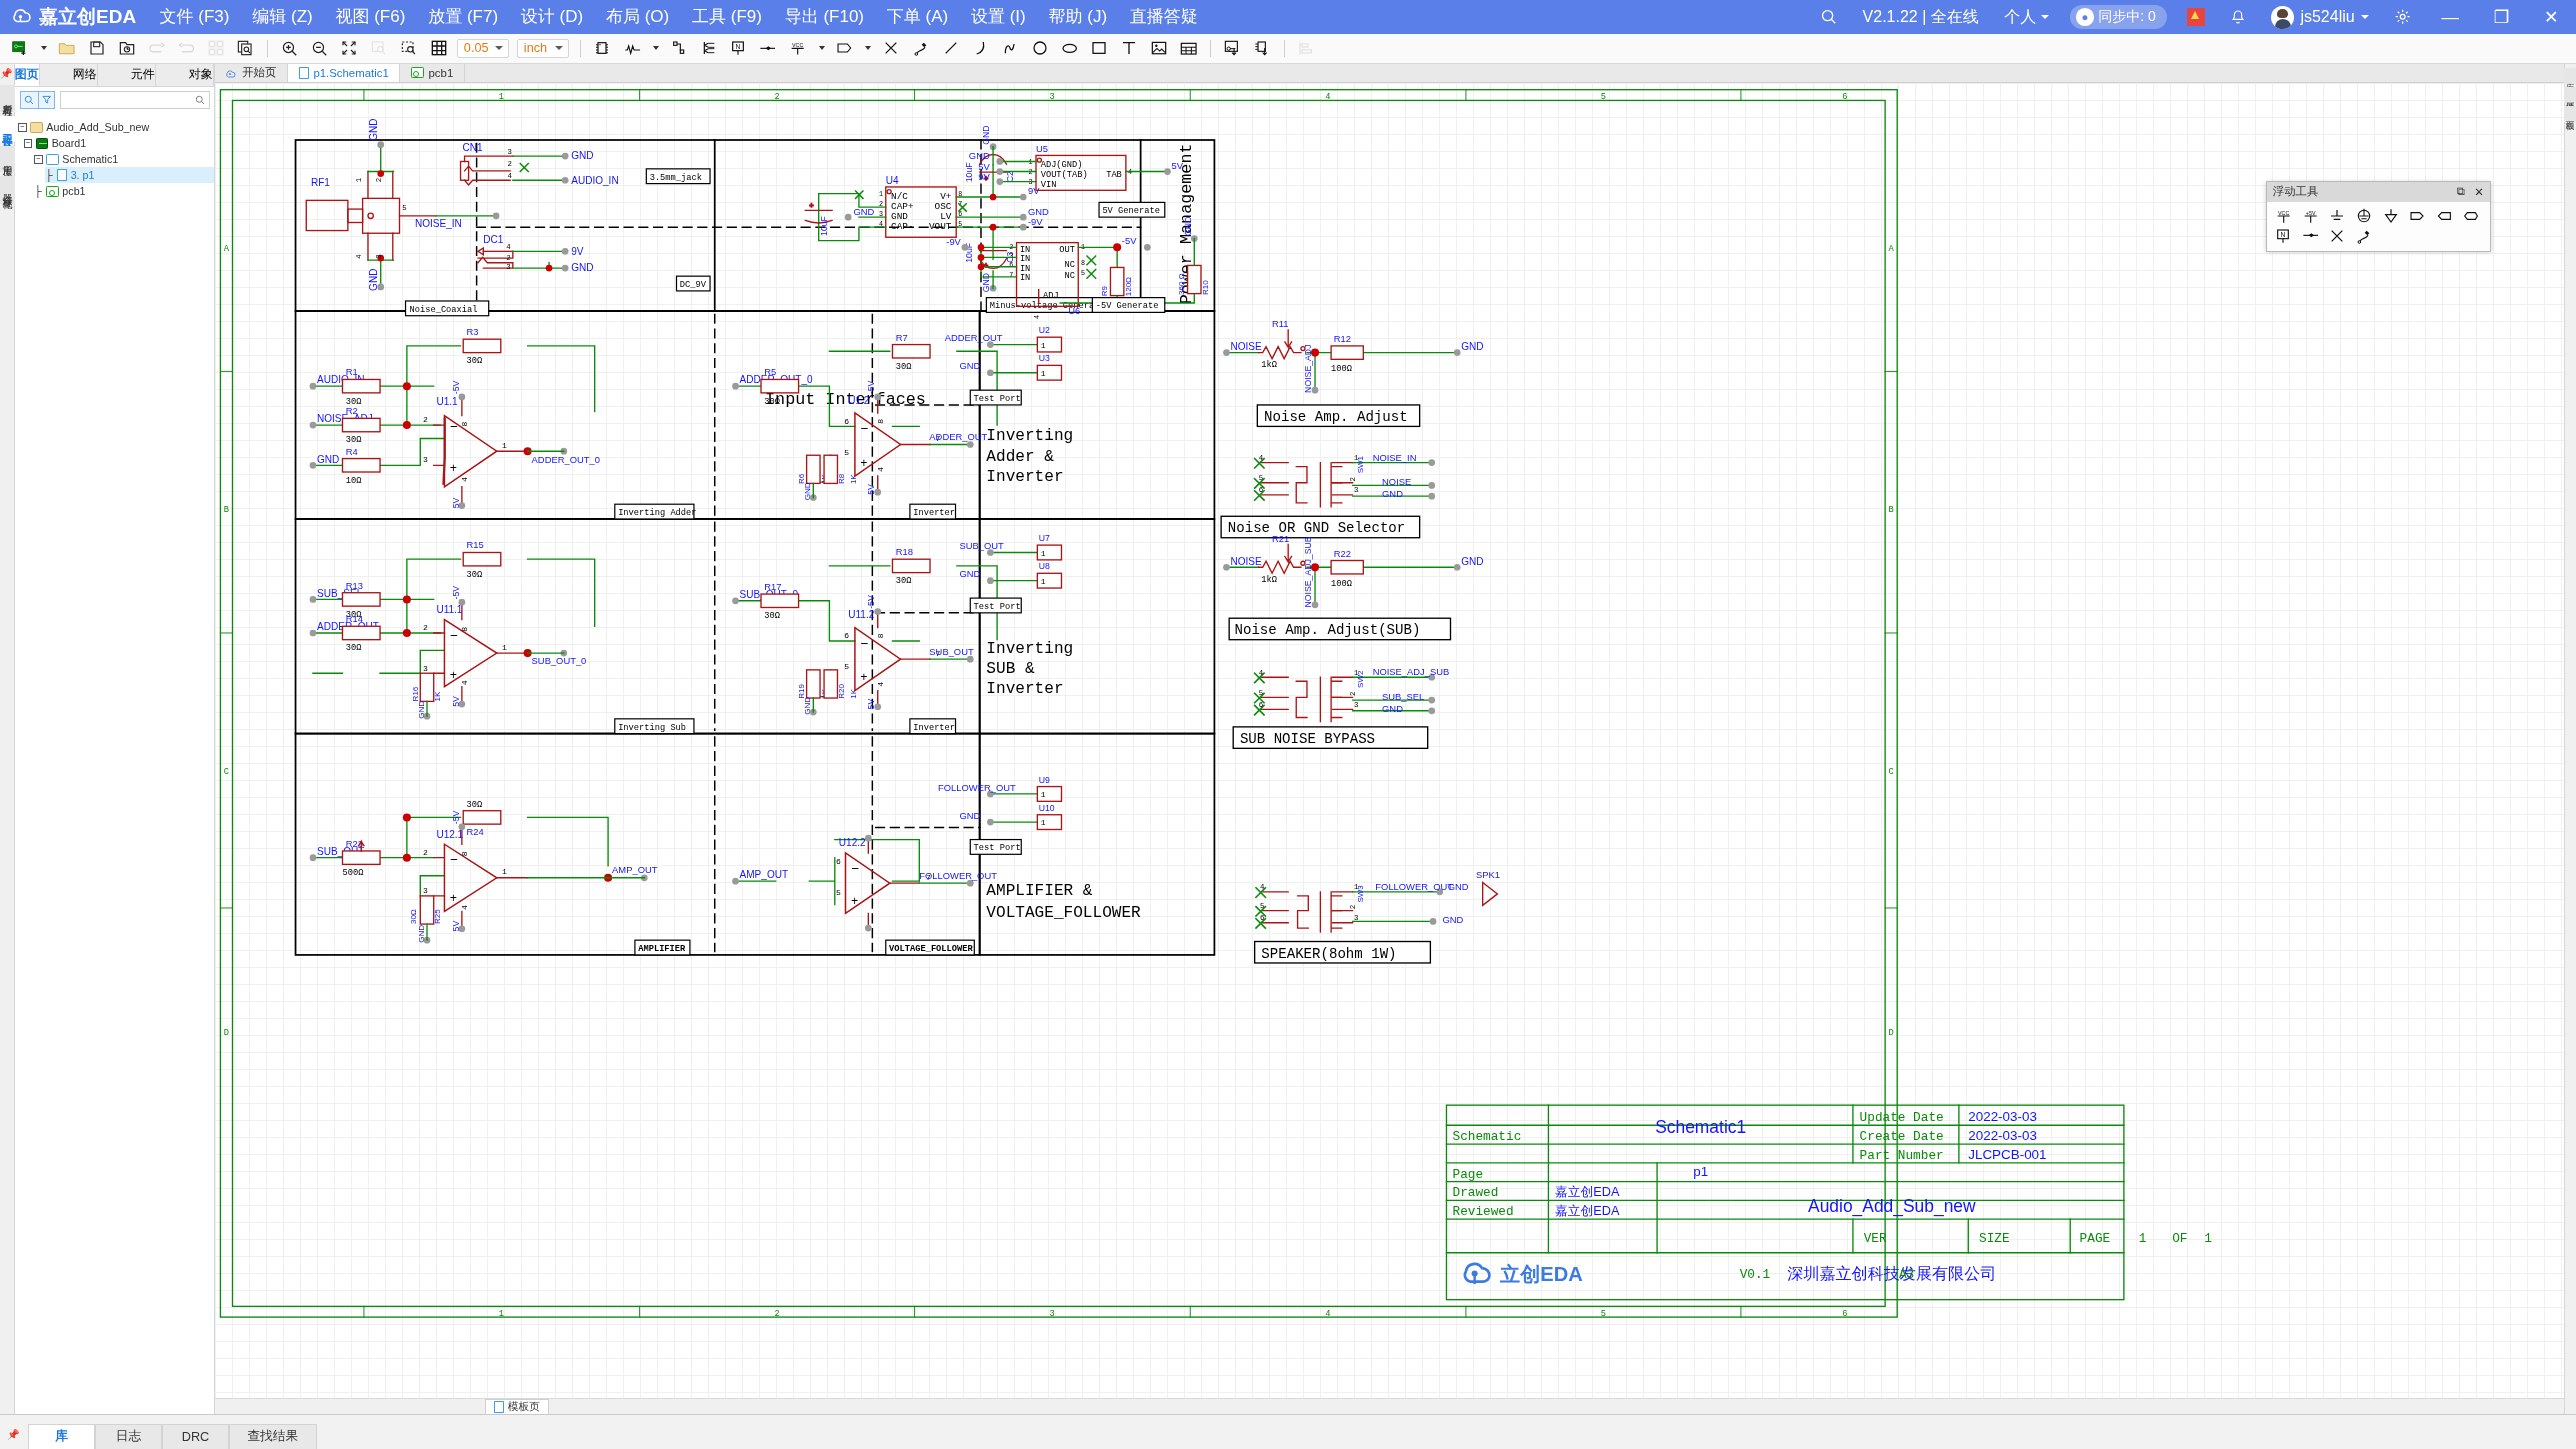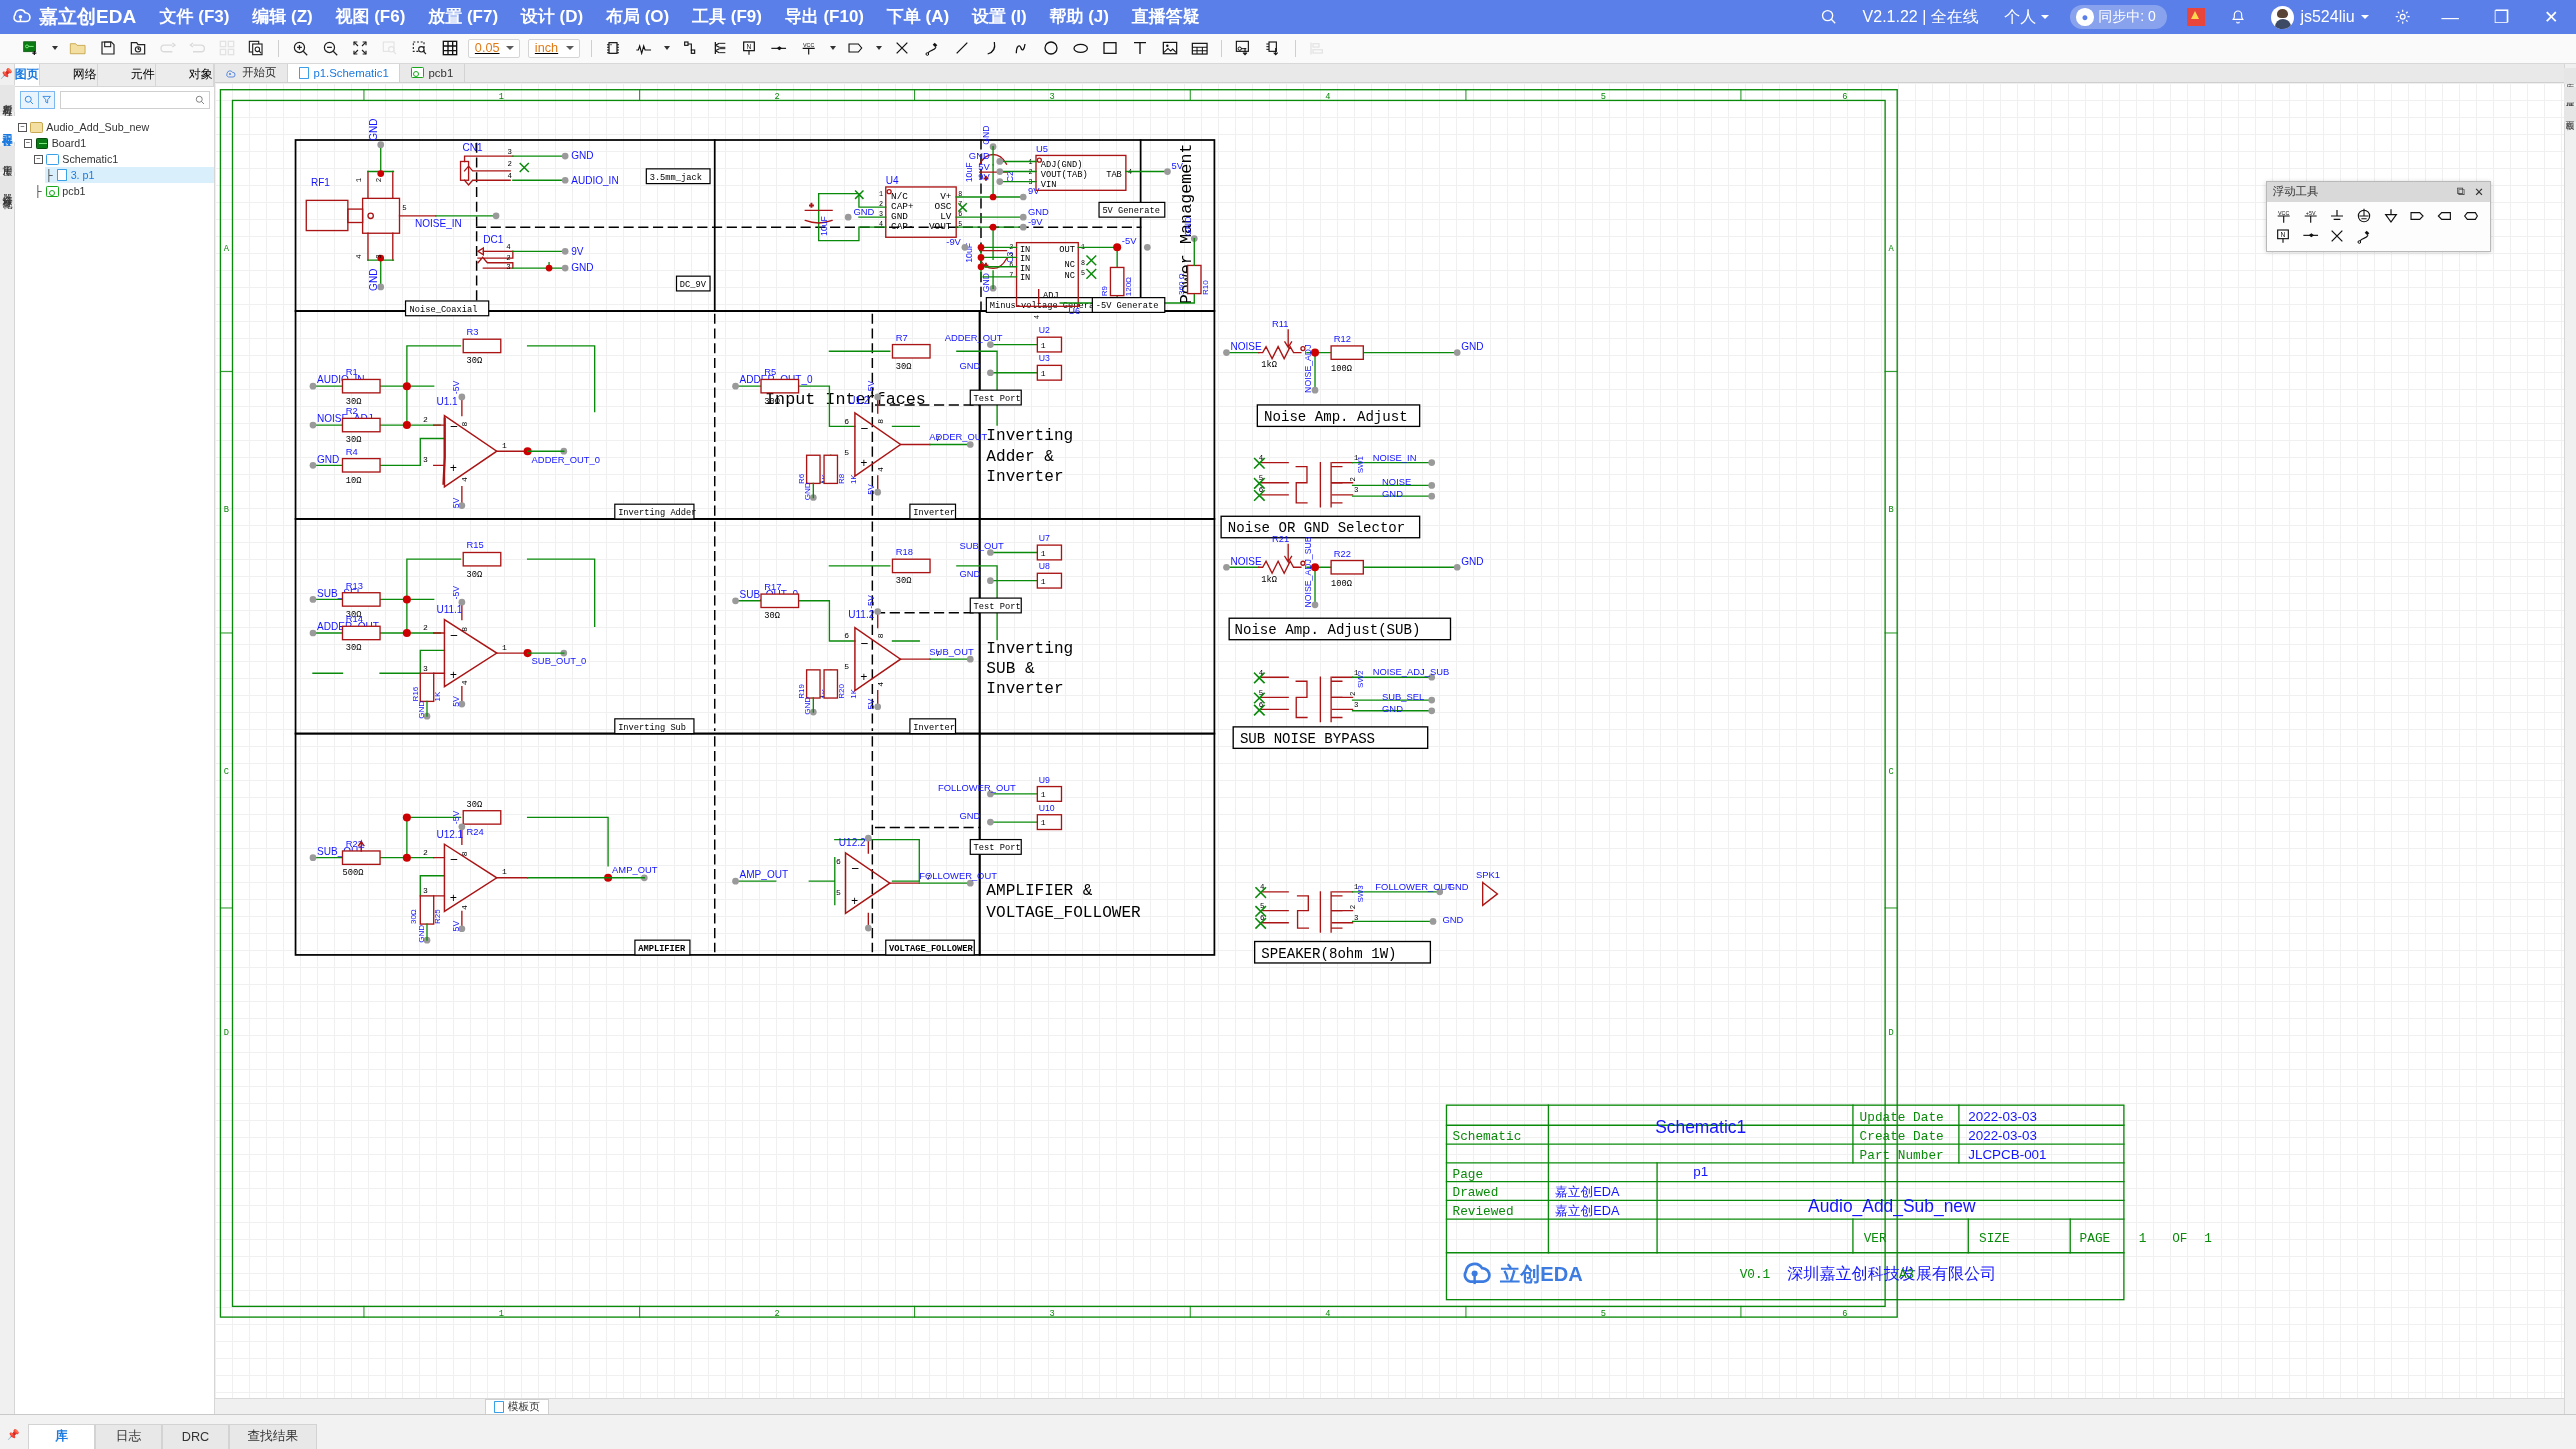--- a/index.html
+++ b/index.html
@@ -5,39 +5,39 @@
   * { box-sizing: border-box; margin:0; padding:0; }
   html,body { width:2576px; height:1449px; overflow:hidden; background:#fff;
     font-family:"Liberation Sans", sans-serif; }
 
   
   #menubar { height:34px; background:#5a7fe8; display:flex; align-items:center;
     color:#fff; font-size:17px; white-space:nowrap; }
   #brand { display:flex; align-items:center; gap:5.4px; padding:0 12px 0 10.7px; }
   #brand .logomark { width:23px; height:19px; position:relative; }
   #brand .logotext { font-size:19px; font-weight:bold; letter-spacing:0px; }
-  .menu-item { padding:0 11.4px; cursor:default; line-height:34px;font-weight:bold; }
+  .menu-item { padding:0 11.4px; cursor:default; line-height:34px; }
   #menu-right { margin-left:auto; display:flex; align-items:center; gap:8px; padding-right:4px; }
   #menu-right > * { display:flex; align-items:center; }
   .mr { padding:0 8.7px; font-size:16px; }
   .sync-pill { background:rgba(255,255,255,.28); border-radius:14.8px; padding:3.4px 10.7px 3.4px 6.7px;
     display:flex; align-items:center; gap:4.7px; font-size:14px; margin:0 4px; }
   .sync-pill .drop { width:17.4px;height:17.4px;border-radius:50%;background:#fff;
     display:flex;align-items:center;justify-content:center;color:#5a7fe8;font-size:11.4px;}
   .redflag { width:17.4px;height:17.4px;background:#e8453c;display:inline-block;position:relative;}
   .redflag:after{content:"";position:absolute;left:4px;top:2.7px;width:0;height:0;
     border-left:4.7px solid transparent;border-right:4.7px solid transparent;border-bottom:8px solid #ffd84d;}
   .avatar { width:23px;height:23px;border-radius:50%;background:#fff;overflow:hidden;position:relative;}
   .avatar:after{content:"";position:absolute;left:6px;top:3.4px;width:10.7px;height:9.4px;border-radius:50% 50% 40% 40%;background:#5a4436;}
   .avatar:before{content:"";position:absolute;left:3.4px;top:13.4px;width:16px;height:12px;border-radius:8px 8px 0 0;background:#3d4a66;}
   .winbtn { padding:0 13.4px; font-size:17.4px; }
 
   
   #toolbar { height:29.5px; background:#fafafa; border-bottom:0.7px solid #d8d8d8;
-    display:flex; align-items:center; padding-left:16px; gap:0;text-decoration:underline; }
+    display:flex; align-items:center; padding-left:5px; gap:0; }
   .tb { width:23px; height:23px; display:flex; align-items:center; justify-content:center;
     margin:0 3.4px; cursor:default; }
   .tb.dis { opacity:.33; }
   .tb-sep { width:0.7px; height:17.4px; background:#cfcfcf; margin:0 6.7px; }
   .caret { width:0;height:0;border-left:3.4px solid transparent;border-right:3.4px solid transparent;
     border-top:4px solid #333; margin-left:1.3px;}
   .tbsel { height:19px; min-width:52px; border:0.7px solid #d5d5d5; background:#fff; border-radius:2px;
     display:flex; align-items:center; justify-content:space-between; padding:0 5.4px; margin:0 4px;
     font-size:12.7px; color:#e07b18; }
   .tbsel .cv { width:0;height:0;border-left:4px solid transparent;border-right:4px solid transparent;

